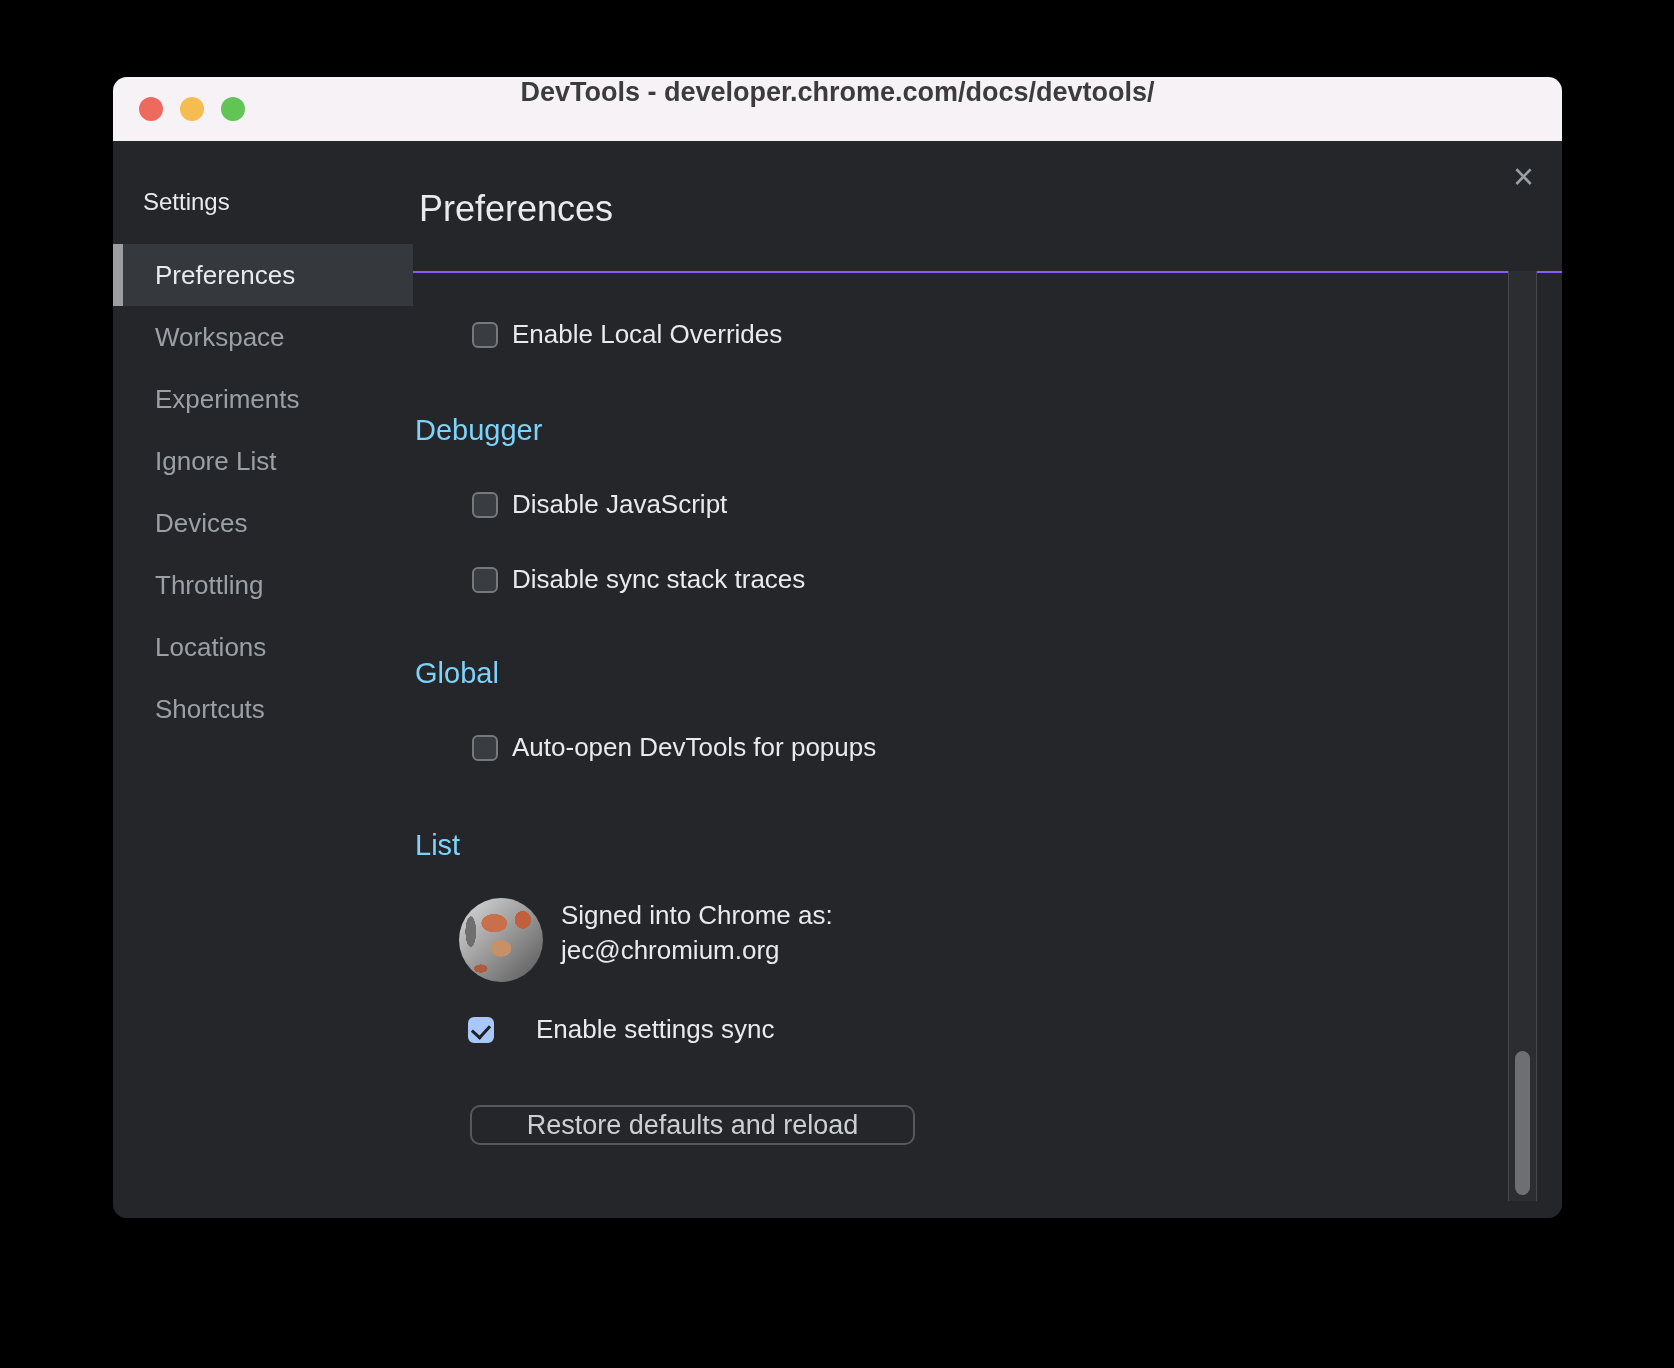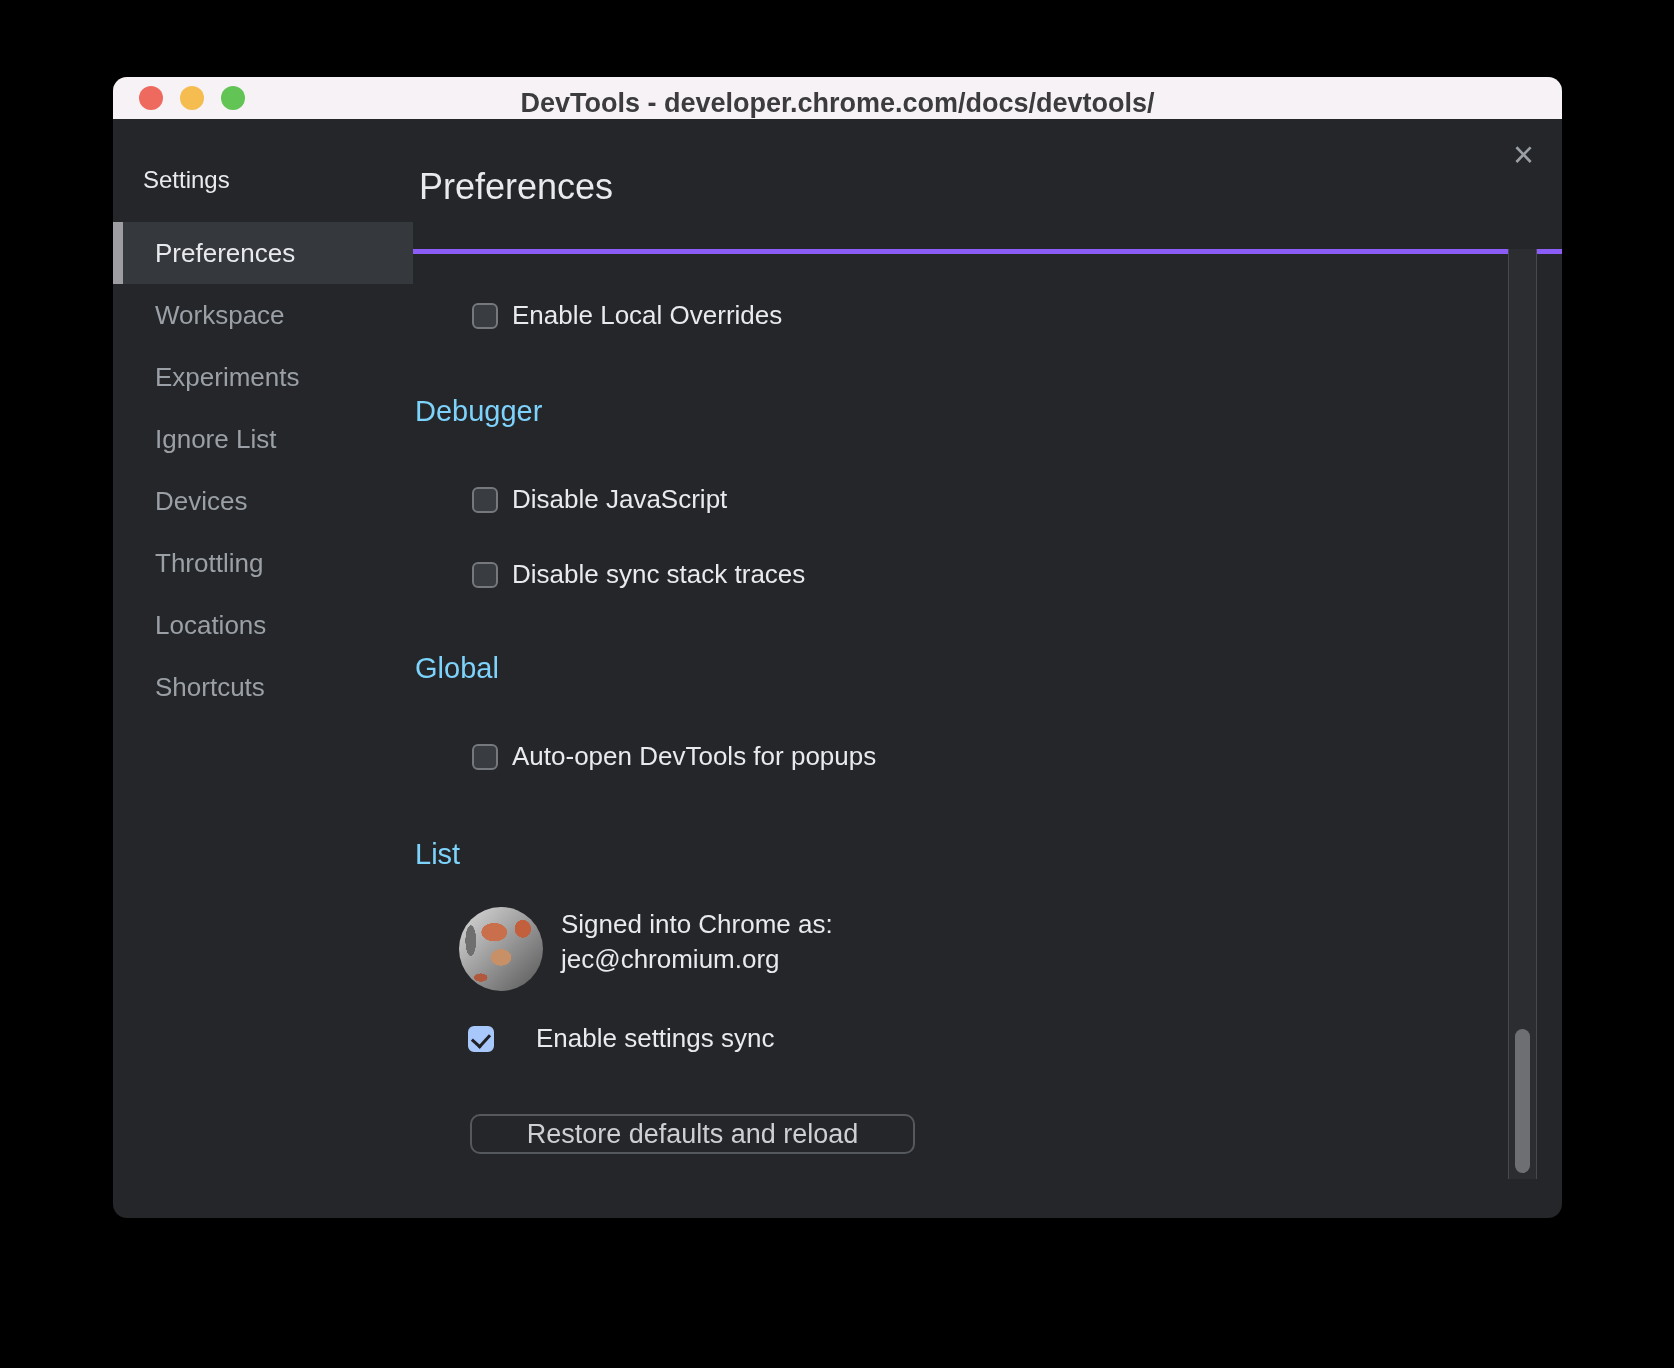--- a/index.html
+++ b/index.html
@@ -10,22 +10,22 @@
     position:relative;overflow:hidden;
     -webkit-font-smoothing:antialiased;
   }
   .window{
     position:absolute;left:113px;top:77px;width:1449px;height:1141px;
     border-radius:14px;overflow:hidden;background:#242629;
     box-shadow:0 30px 80px rgba(0,0,0,.85);
   }
   
   .titlebar{
-    height:42px;background:#f6f2f5;position:relative;
-    display:flex;align-items:flex-end;justify-content:center;
+    height:64px;background:#f6f2f5;position:relative;
+    display:flex;align-items:flex-start;justify-content:center;
   }
   .titlebar .title{font-size:27px;font-weight:700;color:#3c3c3e;}
   .lights{position:absolute;left:26px;top:0;height:100%;display:flex;align-items:center;gap:17px;}
   .light{width:24px;height:24px;border-radius:50%;display:inline-block;}
   .light.red{background:#ee6a5f;}
   .light.yellow{background:#f5bd4f;}
   .light.green{background:#61c454;}
   
   .chrome{position:relative;height:1085px;display:flex;background:#242629;}
   .close-x{
@@ -43,41 +43,41 @@
   }
   .nav-item.selected{background:#35383c;color:#e8eaed;}
   .nav-item.selected::before{
     content:'';position:absolute;left:0;top:0;bottom:0;width:10px;background:#9e9ea2;
   }
   
   .main{flex:1;position:relative;}
   .main .pane-title{margin:47px 0 0 6px;font-size:36px;font-weight:400;color:#e8eaed;}
   .scroll{
     position:absolute;top:130px;left:0;right:0;bottom:0;
-    border-top:5px solid #8b5cf6;overflow:hidden;padding-right:35px;
+    border-top:2px solid #8b5cf6;overflow:hidden;padding-right:35px;
   }
   .clip{height:6px;overflow:hidden;}
   .clip .row{margin-top:-30px;}
   .row{display:flex;align-items:center;gap:14px;margin:44px 0 0 59px;}
   .row.first{margin-top:40px;}
   .cb{
     width:26px;height:26px;border:2px solid #75797e;border-radius:6px;
     background:#393c40;box-sizing:border-box;flex:none;cursor:pointer;position:relative;
   }
   .cb.checked{background:#a8c7fa;border-color:#a8c7fa;}
   .cb.checked::after{
     content:'';position:absolute;left:5px;top:2px;width:9px;height:14px;
     border:solid #202124;border-width:0 3px 3px 0;transform:rotate(42deg);
   }
   .lbl{font-size:26px;color:#e8eaed;cursor:pointer;}
   .section-h{margin:0 0 0 2px;font-size:29px;font-weight:400;color:#7dd3fc;}
   .section-h.debugger{margin-top:64px;}
   .section-h.global{margin-top:62px;}
   .section-h.sync{margin-top:66px;}
-  .row.after-h{margin-top:56px;}
+  .row.after-h{margin-top:42px;}
   .account{display:flex;align-items:flex-start;margin:36px 0 0 46px;gap:18px;}
   .avatar{
     width:84px;height:84px;border-radius:50%;flex:none;
     background-color:#8a8a8a;
     background-image:
       radial-gradient(closest-side at 50% 60%, #c79067 0 24%, rgba(0,0,0,0) 25%),
       radial-gradient(closest-side at 26% 84%, #b0593f 0 30%, rgba(0,0,0,0) 31%),
       radial-gradient(closest-side at 76% 26%, #c2603e 0 40%, rgba(0,0,0,0) 41%),
       radial-gradient(closest-side at 42% 30%, #c96f4b 0 36%, rgba(0,0,0,0) 37%),
       radial-gradient(closest-side at 14% 40%, #6f6f6f 0 45%, rgba(0,0,0,0) 46%),

